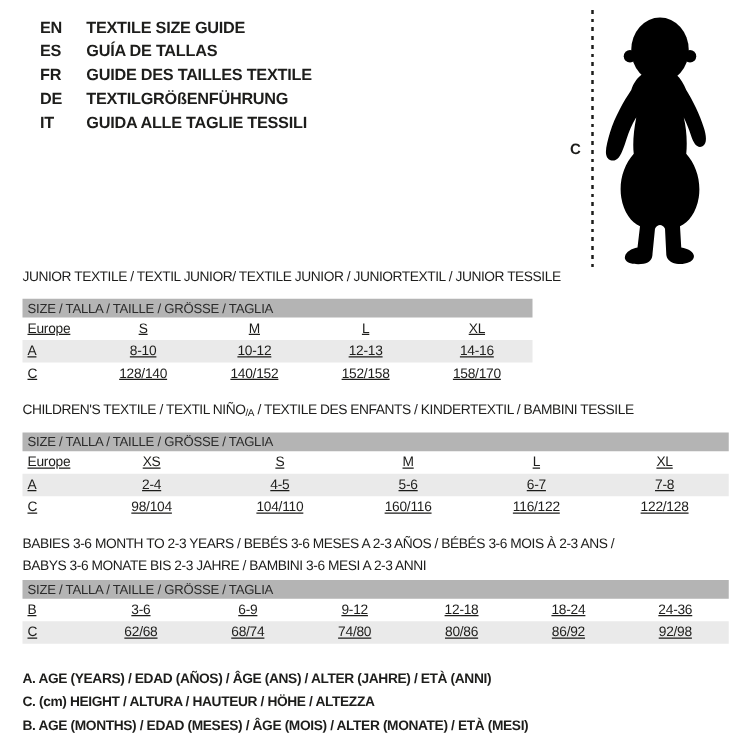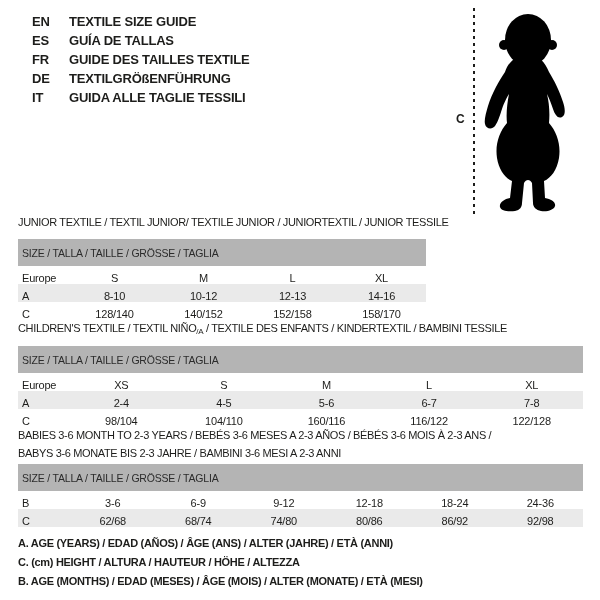--- a/index.html
+++ b/index.html
@@ -22,23 +22,23 @@
   #t1-title{top:216px;}
   #t2-title{top:322px;}
   #t3-title{top:426px;line-height:18px;}
   .subscript{font-size:8px;vertical-align:-2px;}
 
   
   .sg-table{position:absolute;left:18px;}
   #t1{top:239px;width:408px;}
   #t2{top:346px;width:565px;}
   #t3{top:464px;width:565px;}
-  .size-bar{height:27px;background:#b4b4b4;display:flex;align-items:center;padding-left:4px;
+  .size-bar{height:15px;background:#b4b4b4;display:flex;align-items:center;padding-left:4px;
     font-size:10.5px;color:#2b2b2b;letter-spacing:-0.2px;box-sizing:border-box;}
-  .trow{display:flex;height:18px;align-items:flex-end;font-size:11px;letter-spacing:-0.2px;}
+  .trow{display:flex;height:18px;align-items:center;font-size:11px;letter-spacing:-0.2px;text-decoration:underline;}
   .trow.alt{background:#eaeaea;}
   .rlabel{width:52px;padding-left:4px;box-sizing:border-box;}
   .tcell{flex:1;text-align:center;}
 
   
   .footnotes{position:absolute;left:18px;top:537px;}
   .fline{height:19px;font-weight:bold;font-size:11px;letter-spacing:-0.3px;white-space:nowrap;}
 </style>
 </head>
 <body>

